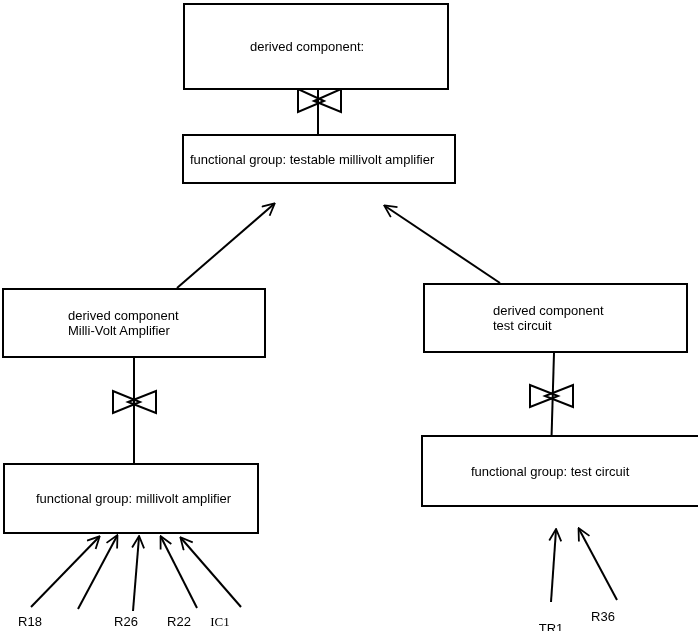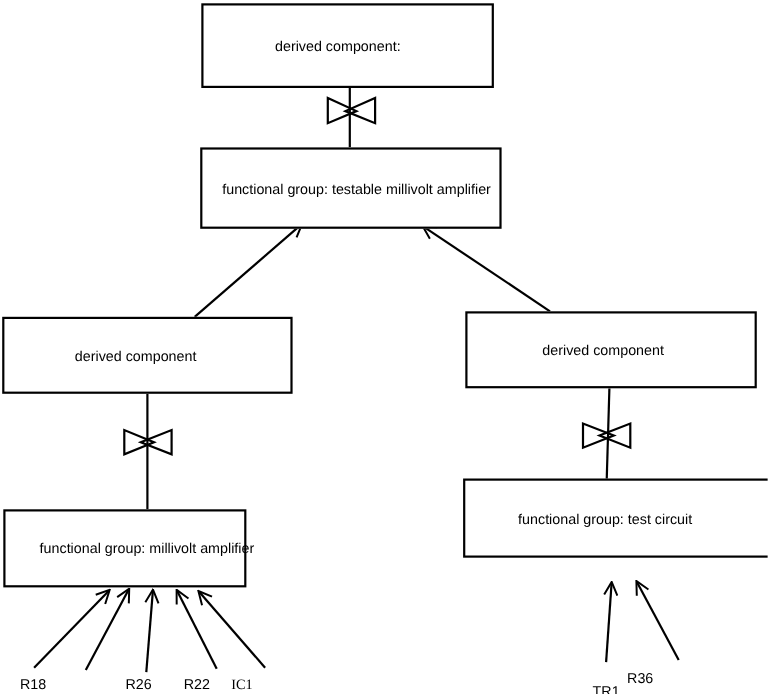--- a/index.html
+++ b/index.html
@@ -30,24 +30,24 @@
     border: 2px solid #000000;
     background: #ffffff;
     display: flex;
     flex-direction: column;
     justify-content: center;
   }
   .node .nline {
     line-height: 15px;
     white-space: pre;
   }
-  .node-top-derived      { left: 183px; top: 3px;   width: 266px; height: 77px; padding-left: 65px; }
-  .node-top-functional   { left: 182px; top: 134px; width: 274px; height: 74px; padding-left: 18px; }
+  .node-top-derived      { left: 183px; top: 3px;   width: 266px; height: 87px; padding-left: 65px; }
+  .node-top-functional   { left: 182px; top: 134px; width: 274px; height: 50px; padding-left: 6px; }
   .node-left-derived     { left: 2px;   top: 288px; width: 264px; height: 70px; padding-left: 64px; }
-  .node-left-functional  { left: 3px;   top: 463px; width: 221px; height: 71px; padding-left: 31px; }
+  .node-left-functional  { left: 3px;   top: 463px; width: 256px; height: 71px; padding-left: 31px; }
   .node-right-derived    { left: 423px; top: 283px; width: 265px; height: 70px; padding-left: 68px; }
   .node-right-functional { left: 421px; top: 435px; width: 286px; height: 72px; padding-left: 48px; }
   .leaf {
     position: absolute;
     transform: translateX(-50%);
     white-space: nowrap;
     line-height: 14px;
   }
 </style>
 </head>
@@ -95,35 +95,37 @@
   <div class="node node-top-derived">
     <div class="nline">derived component:</div>
   </div>
 
   <div class="node node-top-functional">
     <div class="nline">functional group: testable millivolt amplifier</div>
   </div>
 
   <div class="node node-left-derived">
     <div class="nline">derived component</div>
+    <div class="nline">Milli-Volt Amplifier</div>
   </div>
 
   <div class="node node-left-functional">
     <div class="nline">functional group: millivolt amplifier</div>
   </div>
 
   <div class="node node-right-derived">
     <div class="nline">derived component</div>
+    <div class="nline">test circuit</div>
   </div>
 
   <div class="node node-right-functional">
     <div class="nline">functional group: test circuit</div>
   </div>
 
   <div class="leaf" style="left:30px;  top:615px;">R18</div>
   <div class="leaf" style="left:76px;  top:645px;">R30</div>
   <div class="leaf" style="left:126px; top:615px;text-align:center;">R26</div>
   <div class="leaf" style="left:179px; top:615px;">R22</div>
   <div class="leaf" style="left:220px; top:615px;font-family:Liberation Serif, serif;">IC1</div>
   <div class="leaf" style="left:551px; top:622px;">TR1</div>
-  <div class="leaf" style="left:582px; top:610px;">R36</div>
+  <div class="leaf" style="left:603px; top:610px;">R36</div>
 
 </div>
 
 </body></html>

